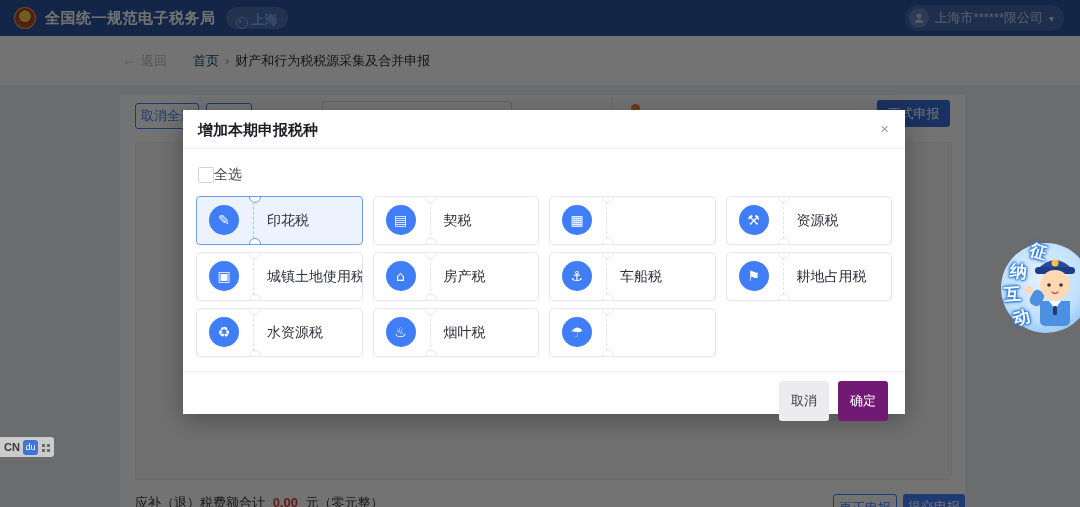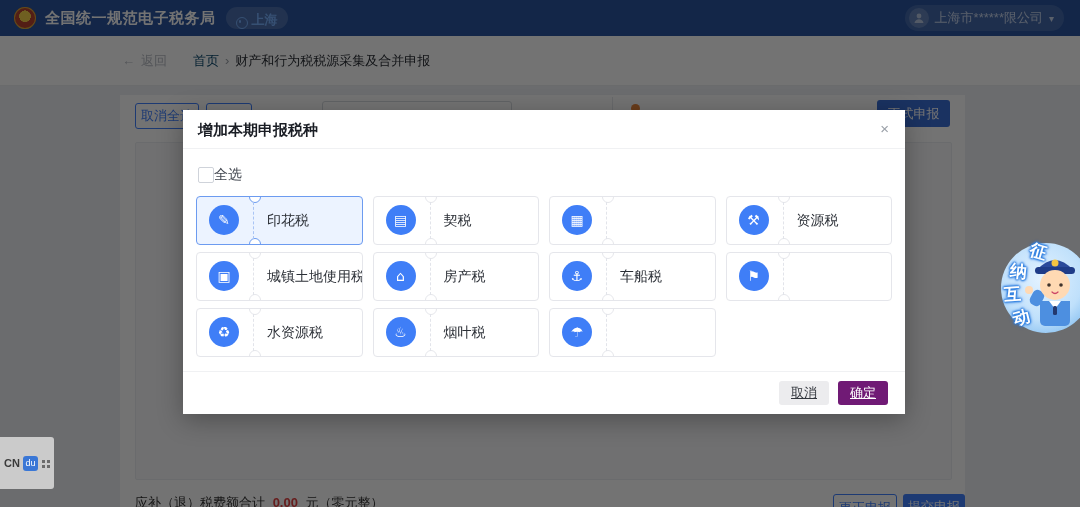--- a/index.html
+++ b/index.html
@@ -63,35 +63,35 @@
   .tax-icon{position:absolute;left:12px;top:8px;width:30px;height:30px;border-radius:50%;background:#3f7ef7;
             display:flex;align-items:center;justify-content:center;}
   .tax-glyph{color:#fff;font-size:14px;font-family:"DejaVu Sans",sans-serif;line-height:1;}
   .tax-divider{position:absolute;left:56px;top:5px;bottom:5px;border-left:1px dashed #e2e4ea;}
   .tax-card.selected .tax-divider{border-left-color:#a9c4f5;}
   .notch{position:absolute;left:51.5px;width:10px;height:10px;border-radius:50%;background:#fff;border:1px solid #e5e6eb;}
   .notch-top{top:-6px;} .notch-bottom{bottom:-6px;}
   .tax-card.selected .notch{border-color:#6c9bf0;background:#fff;}
   .tax-label{position:absolute;left:70px;top:0;height:47px;line-height:47px;font-size:14px;color:#2b2f36;white-space:nowrap;}
   .m-foot{position:absolute;left:0;right:0;bottom:0;height:42px;border-top:1px solid #f0f1f3;}
-  .m-btn{position:absolute;top:9px;height:24px;padding:0 12px;font-size:13px;line-height:24px;border-radius:3px;cursor:pointer;text-decoration:underline;}
+  .m-btn{position:absolute;top:9px;height:24px;padding:8px 12px;font-size:13px;line-height:24px;border-radius:3px;cursor:pointer;}
   .m-btn.cancel{right:76px;background:#ececee;color:#33373e;}
   .m-btn.ok{right:17px;background:#701a75;color:#fff;}
 
   
   .mascot{position:absolute;left:993px;top:238px;width:100px;height:100px;z-index:30;cursor:pointer;}
   .mascot-char{position:absolute;color:#fff;font-size:17px;font-weight:bold;
     text-shadow:-1px 0 2px #2f7fe0,1px 0 2px #2f7fe0,0 -1px 2px #2f7fe0,0 1px 2px #2f7fe0,0 0 4px #2f7fe0;}
   .mc0{left:37px;top:2px;transform:rotate(16deg);}
   .mc1{left:17px;top:22px;transform:rotate(6deg);}
   .mc2{left:11px;top:45px;transform:rotate(-4deg);}
   .mc3{left:20px;top:68px;transform:rotate(-14deg);}
 
   
-  .ime{position:absolute;left:0;top:437px;height:20px;padding:16px 4px;background:#cbcbcb;z-index:30;
+  .ime{position:absolute;left:0;top:437px;height:20px;padding:0 4px;background:#cbcbcb;z-index:30;
        display:flex;align-items:center;gap:3px;border-radius:0 3px 3px 0;}
   .ime-lang{font-size:11px;font-weight:bold;color:#3a3a3a;}
   .ime-badge{width:15px;height:15px;background:#3a77d6;border-radius:3px;color:#fff;font-size:9px;
              display:flex;align-items:center;justify-content:center;}
   .ime-kbd{width:9px;height:9px;position:relative;}
   .ime-kbd::before{content:"";position:absolute;left:1px;top:1px;width:3px;height:3px;background:#6b6b6b;
         box-shadow:5px 0 0 #6b6b6b,0 5px 0 #6b6b6b,5px 5px 0 #6b6b6b;}
 </style>
 </head>
 <body>
@@ -218,20 +218,21 @@
     <span class="tax-divider"></span>
     <span class="tax-label">车船税</span>
   </div>
         <div class="tax-card">
     <span class="tax-icon">
             <span class="tax-glyph">⚑</span>
           </span>
     <span class="notch notch-top"></span>
     <span class="notch notch-bottom"></span>
     <span class="tax-divider"></span>
+    <span class="tax-label">耕地占用税</span>
   </div>
         <div class="tax-card">
     <span class="tax-icon">
             <span class="tax-glyph">♻</span>
           </span>
     <span class="notch notch-top"></span>
     <span class="notch notch-bottom"></span>
     <span class="tax-divider"></span>
     <span class="tax-label">水资源税</span>
   </div>

